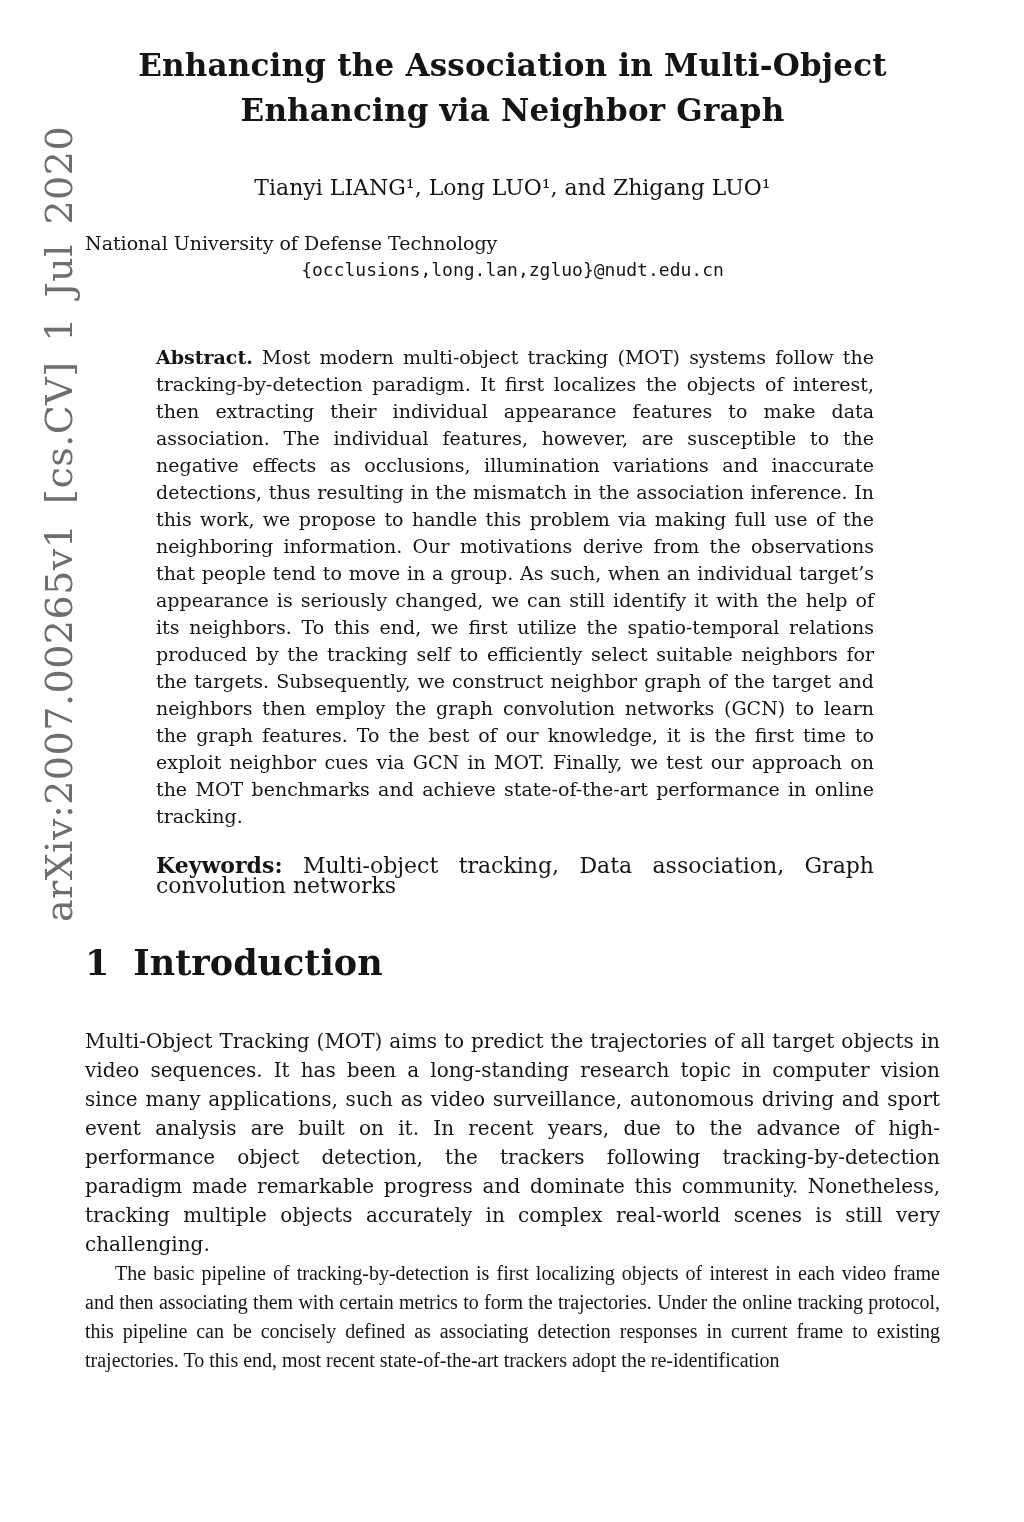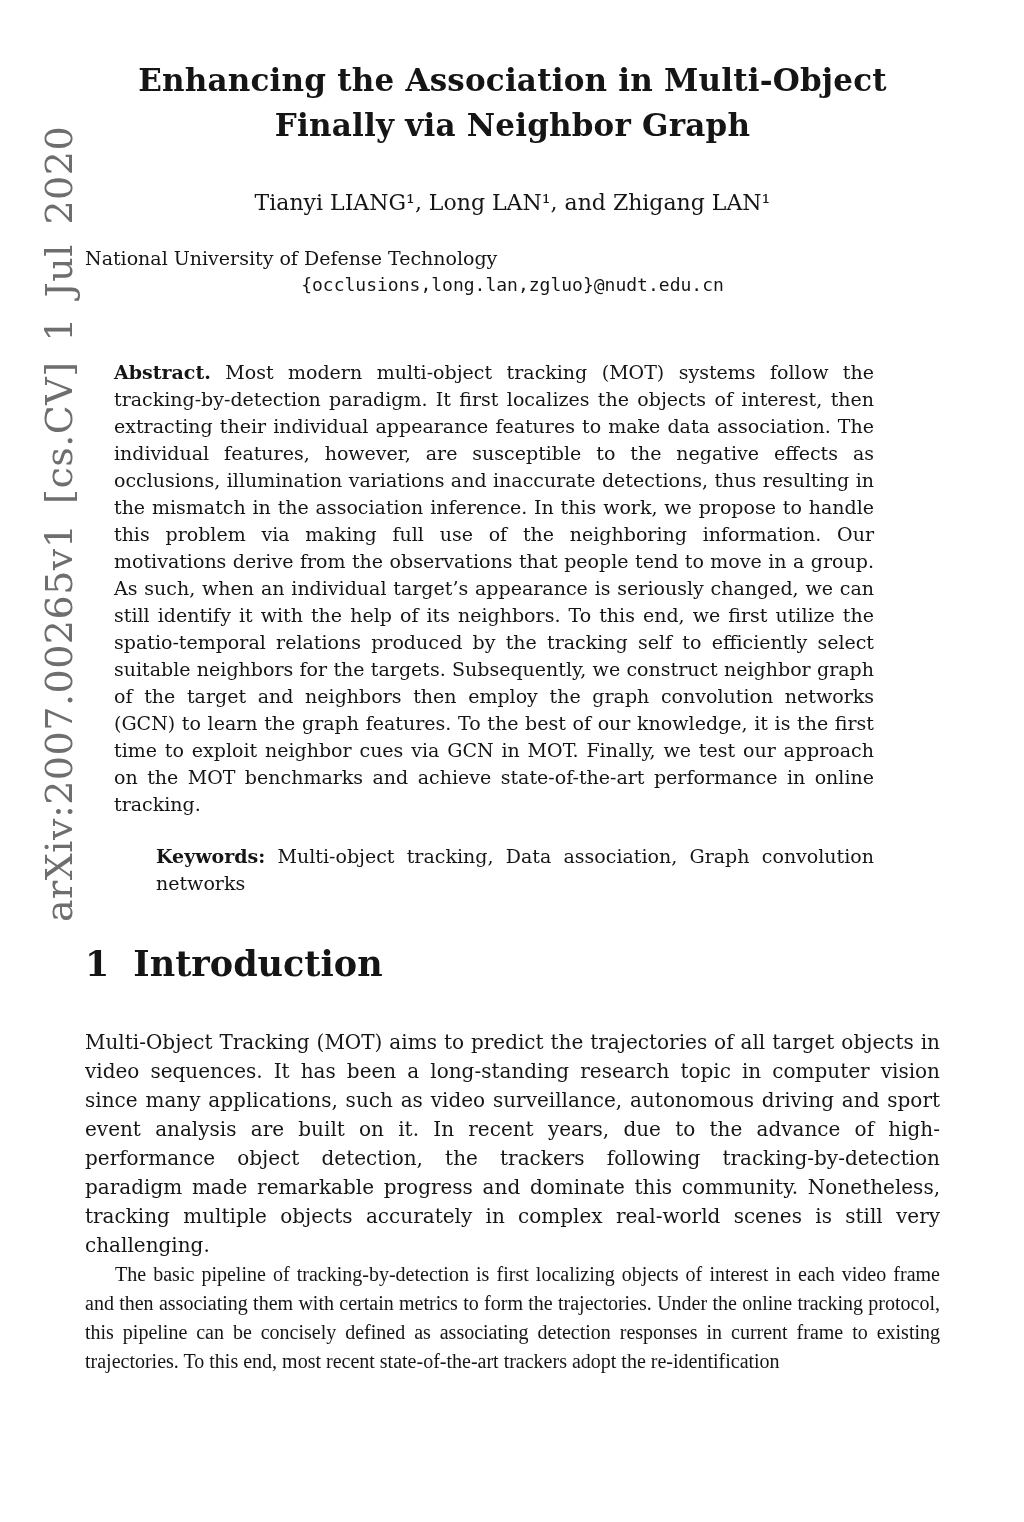--- a/index.html
+++ b/index.html
@@ -29,21 +29,21 @@
     word-spacing: 7px;
     letter-spacing: 0.5px;
   }
   .page {
     position: absolute;
     left: 85px;
     top: 0;
     width: 855px;
   }
   .title {
-    margin-top: 58px;
+    margin-top: 43px;
     text-align: center;
     font-weight: bold;
     font-size: 31px;
     line-height: 1.45;
     letter-spacing: 0.2px;
   }
   .authors {
     margin-top: 42px;
     text-align: center;
     font-size: 22px;
@@ -53,32 +53,32 @@
     text-align: left;
     font-size: 19px;
   }
   .email {
     margin-top: 5px;
     text-align: center;
     font-family: "DejaVu Sans Mono", monospace;
     font-size: 18px;
   }
   .abstract {
-    margin: 64px 66px 0 29px;
+    margin: 64px 66px 0 71px;
     font-size: 19px;
     line-height: 27px;
     text-align: justify;
   }
   .abstract .lead-label, .keywords .lead-label {
     font-weight: bold;
   }
   .keywords {
     margin: 25px 66px 9px 71px;
-    font-size: 19px;
-    line-height: 27px;
+    font-size: 22px;
+    line-height: 20px;
     text-align: justify;
   }
   .section-heading {
     margin-top: 46px;
     font-size: 35px;
     font-weight: bold;
   }
   .section-heading .sec-number {
     display: inline-block;
     margin-right: 24px;
@@ -97,23 +97,23 @@
     font-family: Liberation Serif, serif;
   }
 </style>
 </head>
 <body>
 
 <div class="watermark">arXiv:2007.00265v1 [cs.CV] 1 Jul 2020</div>
 
 <div class="page">
 
-  <h1 class="title"><span>Enhancing the Association in Multi-Object</span><br><span>Finally via Neighbor Graph</span></h1>
+  <h1 class="title"><span>Enhancing the Association in Multi-Object</span><br><span>Enhancing via Neighbor Graph</span></h1>
 
-  <div class="authors">Tianyi LIANG¹, Long LAN¹, and Zhigang LAN¹</div>
+  <div class="authors">Tianyi LIANG¹, Long LUO¹, and Zhigang LUO¹</div>
 
   <div class="affiliation">National University of Defense Technology</div>
 
   <div class="email">{occlusions,long.lan,zgluo}@nudt.edu.cn</div>
 
   <p class="abstract"><span class="lead-label">Abstract.</span> <span>Most modern multi-object tracking (MOT) systems follow the tracking-by-detection paradigm. It first localizes the objects of interest, then extracting their individual appearance features to make data association. The individual features, however, are susceptible to the negative effects as occlusions, illumination variations and inaccurate detections, thus resulting in the mismatch in the association inference. In this work, we propose to handle this problem via making full use of the neighboring information. Our motivations derive from the observations that people tend to move in a group. As such, when an individual target’s appearance is seriously changed, we can still identify it with the help of its neighbors. To this end, we first utilize the spatio-temporal relations produced by the tracking self to efficiently select suitable neighbors for the targets. Subsequently, we construct neighbor graph of the target and neighbors then employ the graph convolution networks (GCN) to learn the graph features. To the best of our knowledge, it is the first time to exploit neighbor cues via GCN in MOT. Finally, we test our approach on the MOT benchmarks and achieve state-of-the-art performance in online tracking.</span></p>
 
   <p class="keywords"><span class="lead-label">Keywords:</span> <span>Multi-object tracking, Data association, Graph convolution networks</span></p>
 
   <h2 class="section-heading"><span class="sec-number">1</span><span>Introduction</span></h2>

